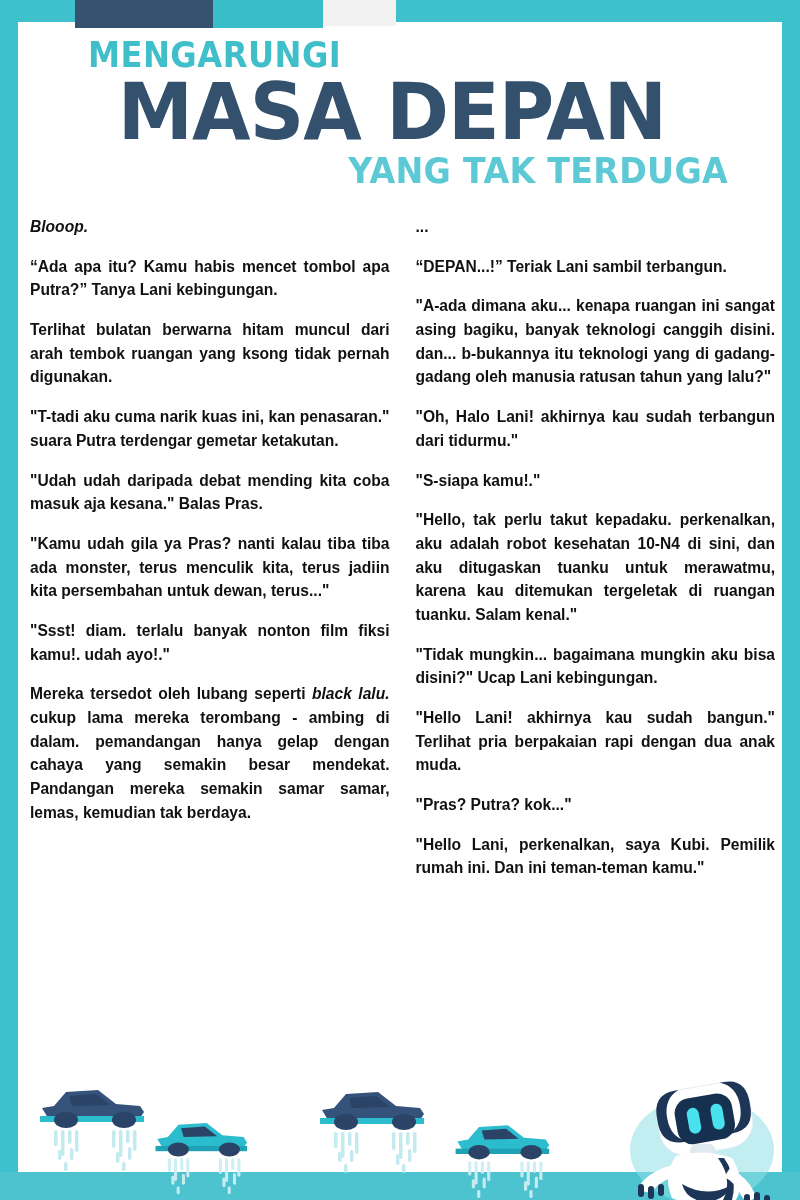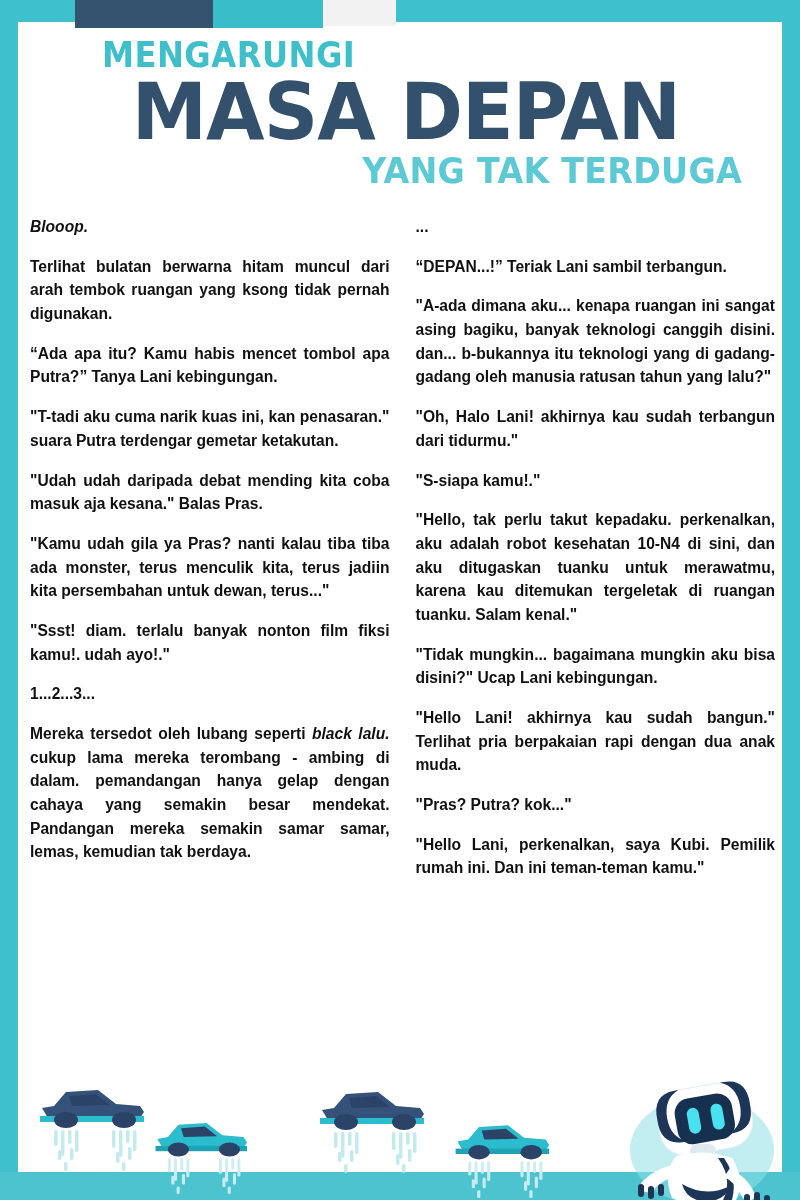--- a/index.html
+++ b/index.html
@@ -74,21 +74,21 @@
     position: absolute;
     left: 323px; top: 0;
     width: 73px; height: 26px;
     background: #f2f2f2;
     z-index: 6;
   }
 
   
   .title-block {
     position: absolute;
-    left: 36px; top: 38px;
+    left: 22px; top: 38px;
     width: 740px;
     z-index: 8;
     text-align: center;
   }
   .kicker {
     font-family: "DejaVu Sans", sans-serif;
     font-weight: 700;
     font-size: 35px;
     letter-spacing: 0.5px;
     color: #3fbfc9;
@@ -176,27 +176,26 @@
 
   <div class="title-block">
     <div class="kicker" style="color: rgb(63, 191, 201);">MENGARUNGI</div>
     <div class="headline" style="color: rgb(51, 80, 108);">MASA DEPAN</div>
     <div class="subhead" style="color: rgb(92, 201, 212);">YANG TAK TERDUGA</div>
   </div>
 
   <div class="columns">
     <div class="col" id="col-left">
         <p class="para italic">Blooop.</p>
+        <p class="para">“Ada apa itu? Kamu habis mencet tombol apa Putra?” Tanya Lani kebingungan.</p>
         <p class="para">Terlihat bulatan berwarna hitam muncul dari arah tembok ruangan yang ksong tidak pernah digunakan.</p>
-        <p class="para">“Ada apa itu? Kamu habis mencet tombol apa Putra?” Tanya Lani kebingungan.</p>
         <p class="para">"T-tadi aku cuma narik kuas ini, kan penasaran." suara Putra terdengar gemetar ketakutan.</p>
         <p class="para">"Udah udah daripada debat mending kita coba masuk aja kesana." Balas Pras.</p>
         <p class="para">"Kamu udah gila ya Pras? nanti kalau tiba tiba ada monster, terus menculik kita, terus jadiin kita persembahan untuk dewan, terus..."</p>
         <p class="para">"Ssst! diam. terlalu banyak nonton film fiksi kamu!. udah ayo!."</p>
-        <p class="para nojust">1...2...3...</p>
         <p class="para">Mereka tersedot oleh lubang seperti <em>black lalu.</em> cukup lama mereka terombang - ambing di dalam. pemandangan hanya gelap dengan cahaya yang semakin besar mendekat. Pandangan mereka semakin samar samar, lemas, kemudian tak berdaya.</p>
       </div>
     <div class="col" id="col-right">
         <p class="para nojust">...</p>
         <p class="para">“DEPAN...!” Teriak Lani sambil terbangun.</p>
         <p class="para">"A-ada dimana aku... kenapa ruangan ini sangat asing bagiku, banyak teknologi canggih disini. dan... b-bukannya itu teknologi yang di gadang-gadang oleh manusia ratusan tahun yang lalu?"</p>
         <p class="para">"Oh, Halo Lani! akhirnya kau sudah terbangun dari tidurmu."</p>
         <p class="para">"S-siapa kamu!."</p>
         <p class="para">"Hello, tak perlu takut kepadaku. perkenalkan, aku adalah robot kesehatan 10-N4 di sini, dan aku ditugaskan tuanku untuk merawatmu, karena kau ditemukan tergeletak di ruangan tuanku. Salam kenal."</p>
         <p class="para">"Tidak mungkin... bagaimana mungkin aku bisa disini?" Ucap Lani kebingungan.</p>

